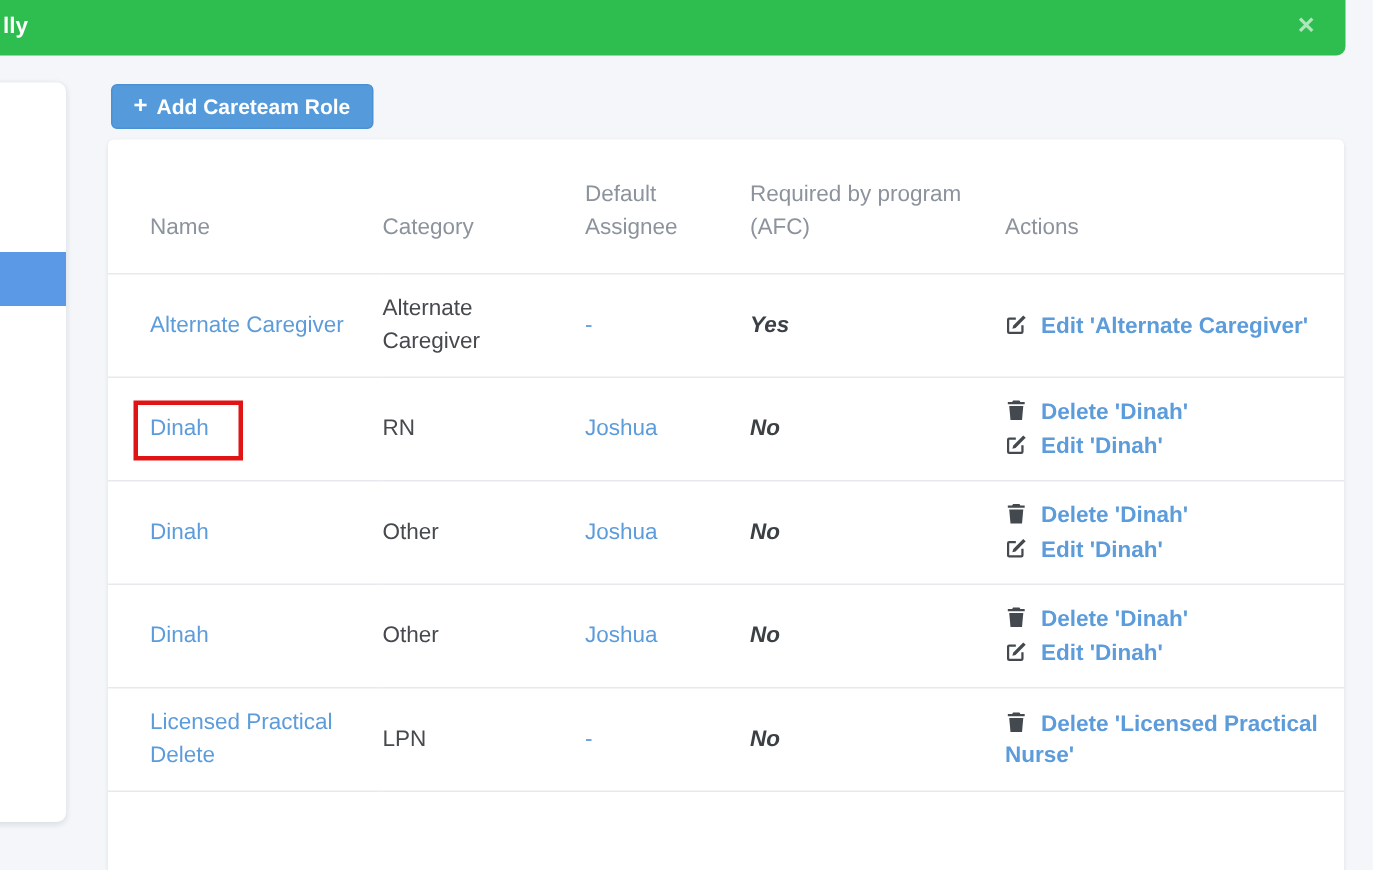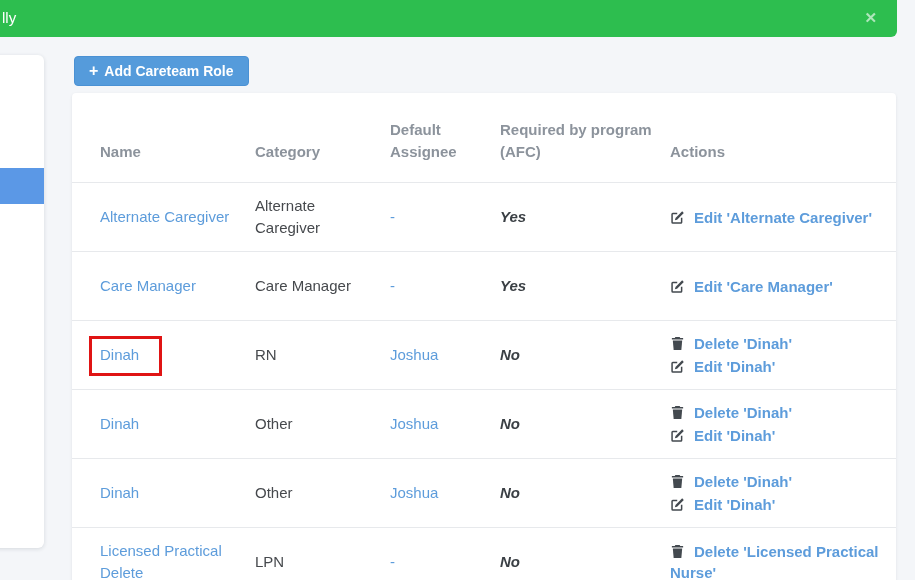--- a/index.html
+++ b/index.html
@@ -13,21 +13,21 @@
   
   .toast {
     position: absolute; left: 0; top: 0;
     width: 897px; height: 37px;
     background: #2dbe4f;
     border-radius: 0 0 6px 0;
     color: #ffffff;
   }
   .toast-text {
     position: absolute; left: 2px; top: 8px;
-    font-size: 15px; font-weight: 400; line-height: 20px;
+    font-size: 15px; font-weight: 700; line-height: 20px;
   }
   .toast-close {
     position: absolute; right: 20px; top: 9px;
     font-size: 15px; font-weight: 700; line-height: 18px;
     color: rgba(255,255,255,0.62);
     cursor: pointer;
   }
 
   
   .sidebar {
@@ -72,21 +72,21 @@
   table {
     width: 100%;
     border-collapse: collapse;
     table-layout: fixed;
     font-size: 15px;
     color: #43494f;
   }
   th {
     text-align: left; vertical-align: bottom;
     color: #8c939c;
-    font-size: 15px; font-weight: 700;
+    font-size: 15px; font-weight: 400;
     line-height: 22px;
     padding: 26px 16px 19px 0;
     border-bottom: 1px solid #e7e9ec;
   }
   td {
     height: 69px;
     padding: 4px 16px 4px 0;
     vertical-align: middle;
     line-height: 22px;
     border-bottom: 1px solid #e7e9ec;
@@ -163,36 +163,20 @@
     <td class="req-cell">Yes</td>
     <td class="actions-cell">
             <a class="action-line"><span class="action-icon"><svg viewBox="0 0 16 16" width="15" height="15" fill="#43494f">
                   <path d="M13.2 8.3V13a1.6 1.6 0 0 1-1.6 1.6H3A1.6 1.6 0 0 1 1.4 13V4.4A1.6 1.6 0 0 1 3 2.8h4.7v1.6H3V13h8.6V8.3z"></path>
                   <path d="M5.9 8.6 13 1.4l1.7 1.7-7.2 7.2-2.3.6z"></path>
                 </svg></span><span class="action-label">Edit 'Alternate Caregiver'</span></a>
           </td>
   </tr>
         <tr class="role-row">
     <td class="name-cell">
-      <span class="name-box"><a class="link">Care Manager</a></span>
-    </td>
-    <td class="cat-cell">Care Manager</td>
-    <td class="assignee-cell">
-      <a class="link">-</a>
-    </td>
-    <td class="req-cell">Yes</td>
-    <td class="actions-cell">
-            <a class="action-line"><span class="action-icon"><svg viewBox="0 0 16 16" width="15" height="15" fill="#43494f">
-                  <path d="M13.2 8.3V13a1.6 1.6 0 0 1-1.6 1.6H3A1.6 1.6 0 0 1 1.4 13V4.4A1.6 1.6 0 0 1 3 2.8h4.7v1.6H3V13h8.6V8.3z"></path>
-                  <path d="M5.9 8.6 13 1.4l1.7 1.7-7.2 7.2-2.3.6z"></path>
-                </svg></span><span class="action-label">Edit 'Care Manager'</span></a>
-          </td>
-  </tr>
-        <tr class="role-row">
-    <td class="name-cell">
       <span class="name-box red-box"><a class="link">Dinah</a></span>
     </td>
     <td class="cat-cell">RN</td>
     <td class="assignee-cell">
       <a class="link">Joshua</a>
     </td>
     <td class="req-cell">No</td>
     <td class="actions-cell">
             <a class="action-line"><span class="action-icon"><svg viewBox="0 0 16 16" width="15" height="15" fill="#43494f">
                   <path d="M5.7 1h4.6l.6 1.2H14v1.6H2V2.2h3.1z"></path>

